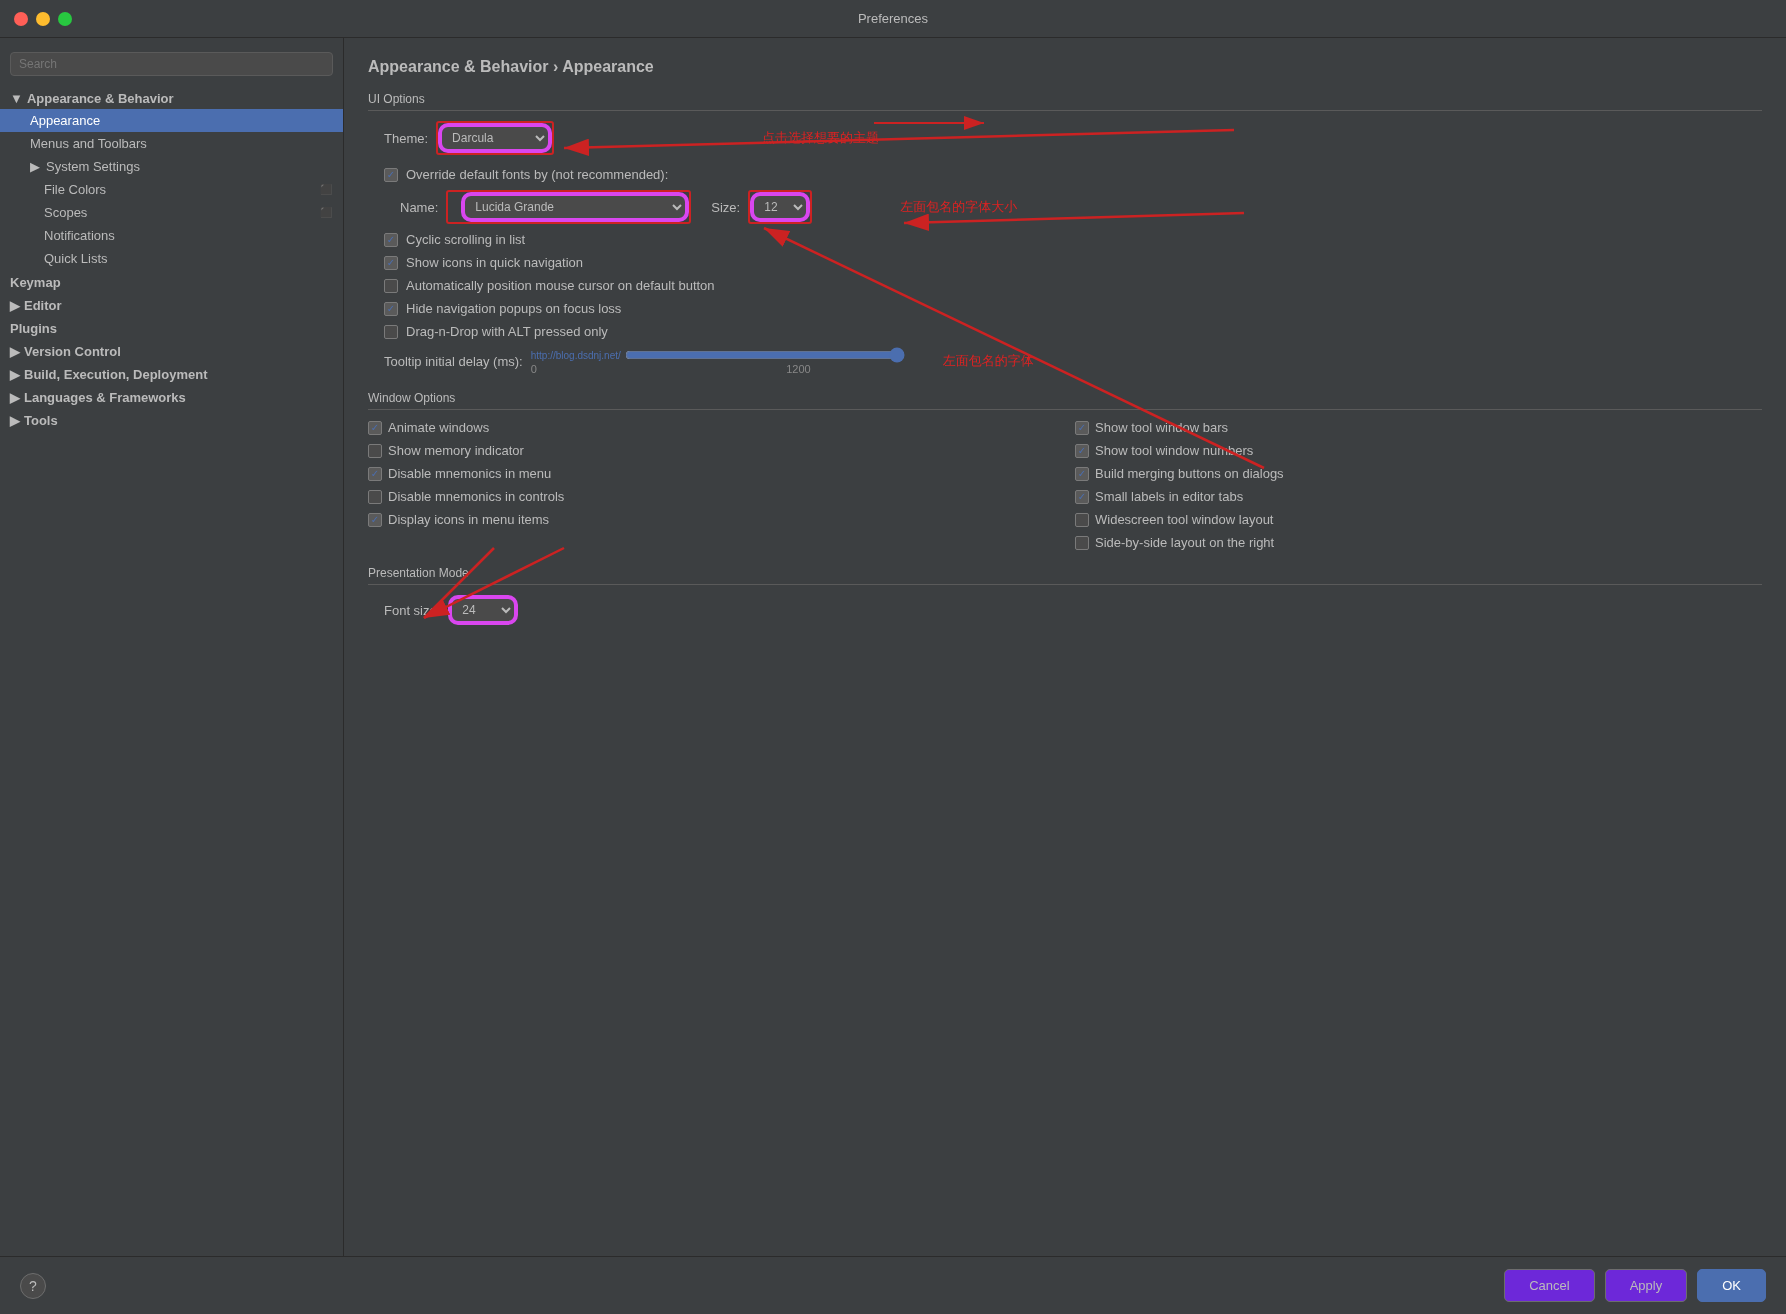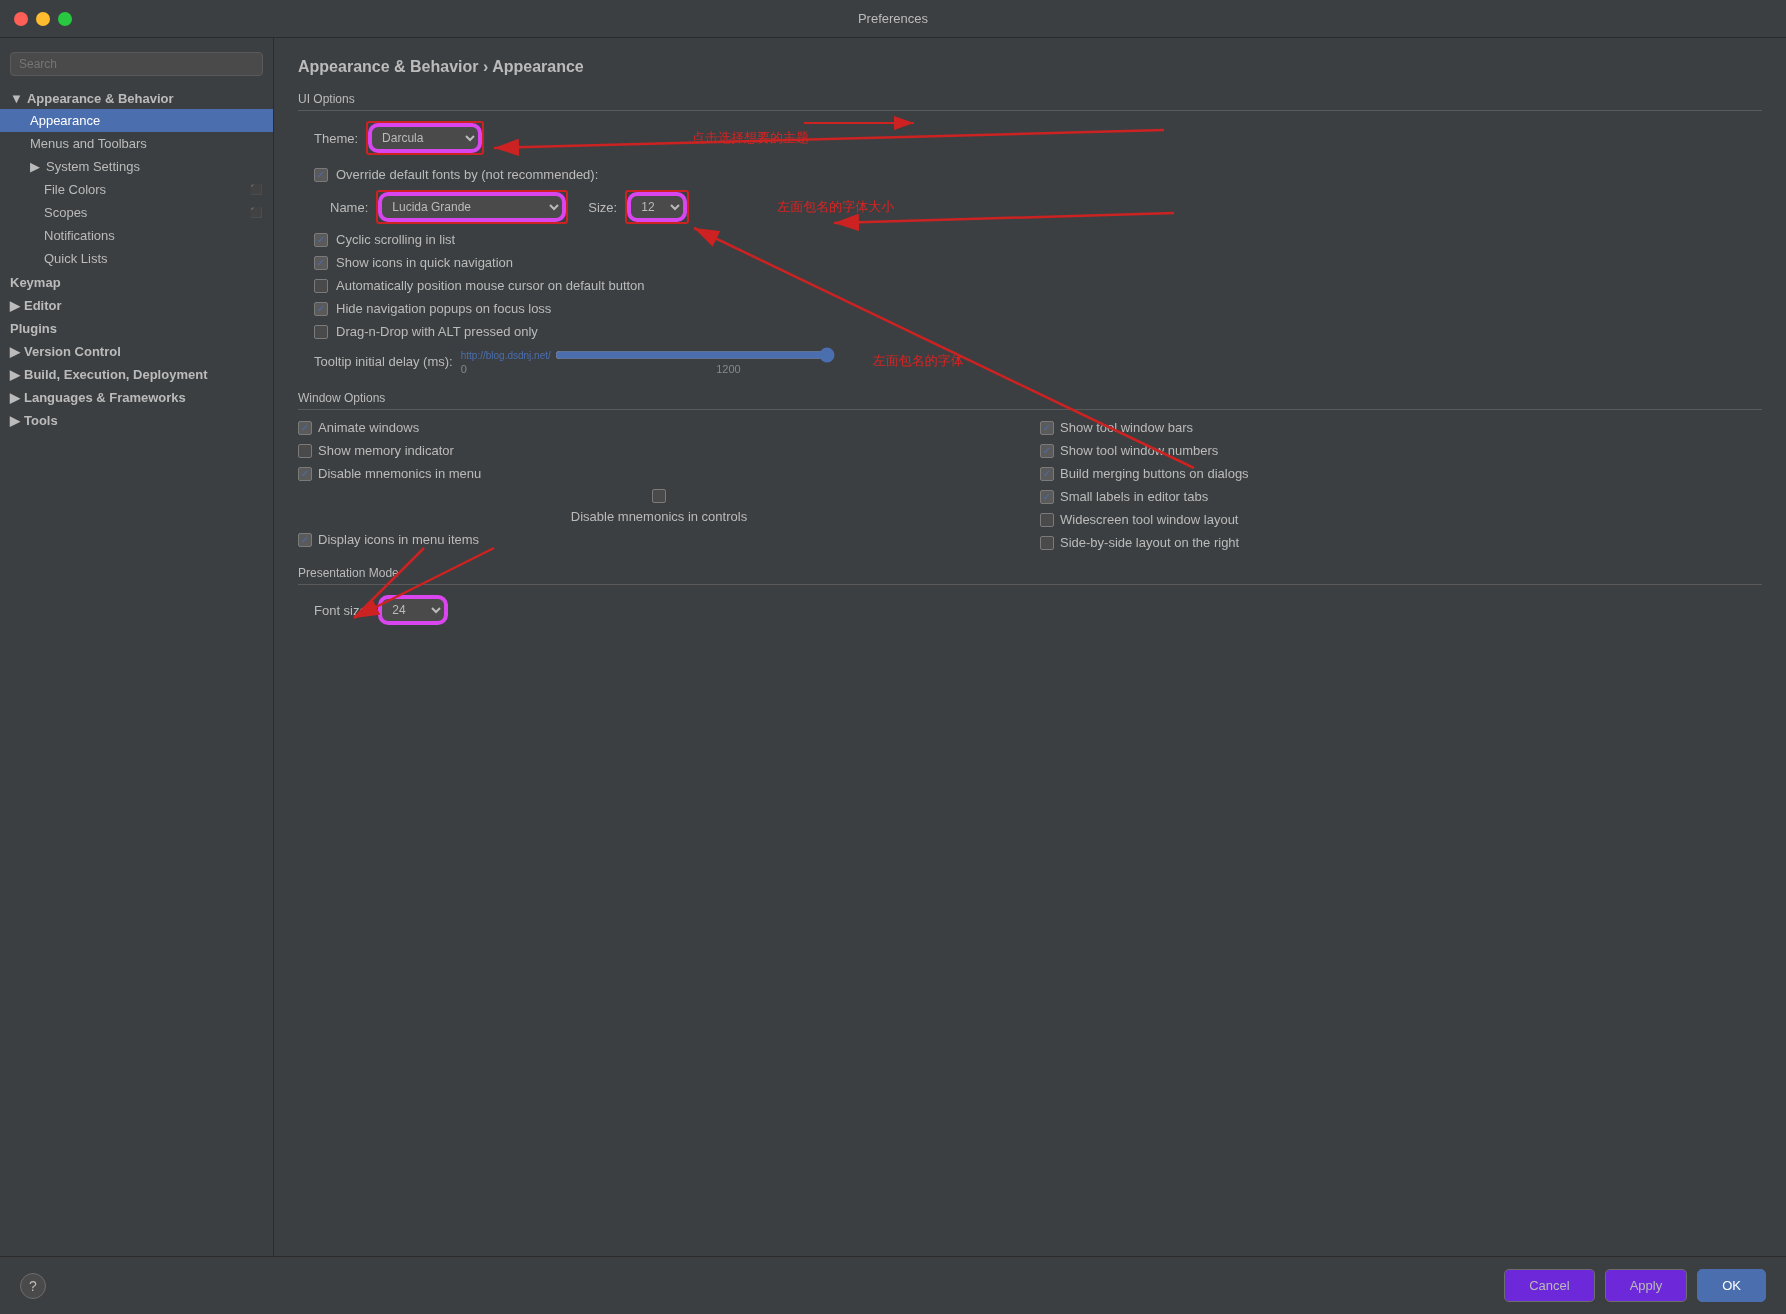--- a/index.html
+++ b/index.html
@@ -41,21 +41,21 @@
     }
     .control-close { background: #ff5f57; }
     .control-min { background: #febc2e; }
     .control-max { background: #28c840; }
     .main-layout {
       display: flex;
       flex: 1;
       overflow: hidden;
     }
     .sidebar {
-      width: 274px;
+      width: 344px;
       background: #3c3f41;
       border-right: 1px solid #2b2b2b;
       padding: 8px 0;
       overflow-y: auto;
       flex-shrink: 0;
     }
     .sidebar-search {
       margin: 6px 10px 10px 10px;
       background: #4a4a4a;
       border: 1px solid #5a5a5a;
@@ -384,21 +384,21 @@
     </div>
 
     <div class="option-row">
       <div class="checkbox checked"></div>
       <label>Override default fonts by (not recommended):</label>
     </div>
 
     <div class="font-row" style="position:relative;">
       <span>Name:</span>
       <span class="red-box">
-        <select class="select-box" style="width:188px;">
+        <select class="select-box" style="width:228px;margin-left:13px;">
           <option>Lucida Grande</option>
         </select>
       </span>
       <span style="margin-left:12px;">Size:</span>
       <span class="red-box">
         <select class="select-box" style="width:60px;">
           <option>12</option>
           <option>11</option>
           <option>13</option>
           <option>14</option>
@@ -482,21 +482,21 @@
           <span>Animate windows</span>
         </div>
         <div class="window-option" style="margin-top:8px;">
           <div class="checkbox unchecked"></div>
           <span>Show memory indicator</span>
         </div>
         <div class="window-option" style="margin-top:8px;">
           <div class="checkbox checked"></div>
           <span>Disable mnemonics in menu</span>
         </div>
-        <div class="window-option" style="margin-top:8px;flex-direction:column;">
+        <div class="window-option" style="margin-top:8px;">
           <div class="checkbox unchecked"></div>
           <span>Disable mnemonics in controls</span>
         </div>
         <div class="window-option" style="margin-top:8px;">
           <div class="checkbox checked"></div>
           <span>Display icons in menu items</span>
         </div>
       </div>
 
       <div>

